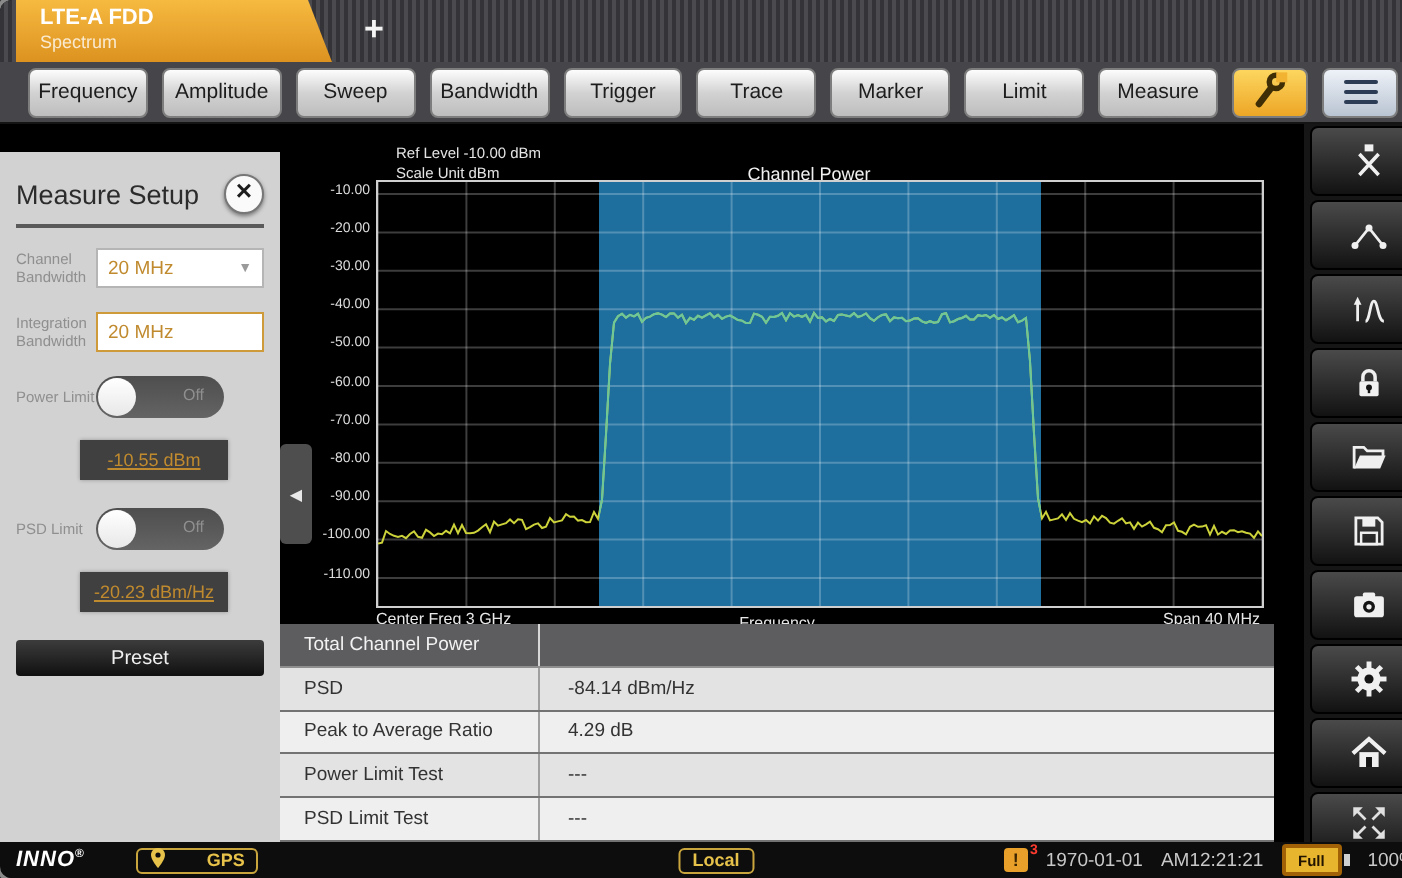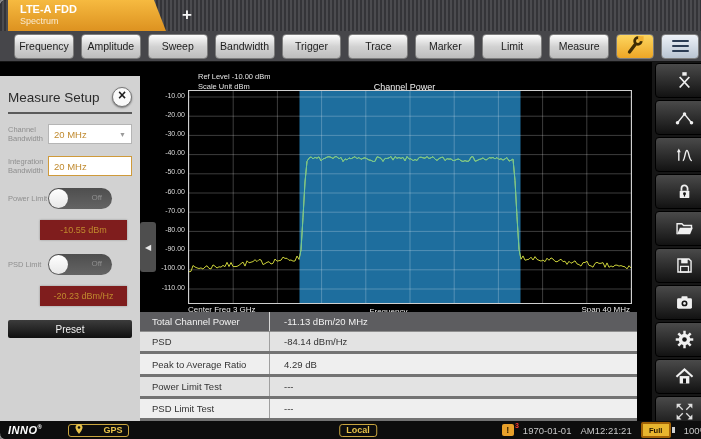--- a/index.html
+++ b/index.html
@@ -43,44 +43,44 @@
   .fdrop{flex:1;height:20px;background:#fff;border:1px solid #b5b5b5;display:flex;align-items:center;
           padding:0 5px;font-size:9.5px;color:#c08a2e;box-sizing:border-box;}
   .fdrop .caret{margin-left:auto;color:#9a9a9a;font-size:7px;}
   .finput{flex:1;height:20px;background:#fff;border:1px solid #cf9a3a;display:flex;align-items:center;
           padding:0 5px;font-size:9.5px;color:#c08a2e;box-sizing:border-box;}
   .toggle{width:64px;height:21px;background:linear-gradient(#4e4e4e,#646464);border-radius:11px;
           position:relative;}
   .knob{position:absolute;left:1px;top:1px;width:19px;height:19px;border-radius:50%;
           background:linear-gradient(#fff,#e8e8e8);}
   .tstate{position:absolute;right:10px;top:5px;font-size:8px;color:#8f8f8f;}
-  .vbox{margin:0 0 14px 32px;width:87px;height:20px;background:#7f1d1d;
+  .vbox{margin:0 0 14px 32px;width:74px;height:20px;background:#404040;
           box-shadow:0 0 2px rgba(0,0,0,.3);display:flex;align-items:center;justify-content:center;
-          font-size:9px;color:#c08a2e;}
+          font-size:9px;color:#c08a2e;text-decoration:underline;}
   .preset{margin-top:6px;height:18px;background:linear-gradient(#3c3c3c,#101010);color:#f0f0f0;
           font-size:10px;display:flex;align-items:center;justify-content:center;border-radius:2px;}
   .collapse{position:absolute;left:140px;top:222px;width:16px;height:50px;background:#4e4e4e;
           border-radius:3px;color:#e8e8e8;font-size:8px;display:flex;align-items:center;
           justify-content:center;z-index:6;}
 
   
   .center{position:absolute;top:62px;left:140px;width:497px;height:359px;background:#000;}
   .chart{position:absolute;top:0;left:0;right:0;height:250px;}
   .hdr-ref{position:absolute;left:58px;top:10px;font-size:7.5px;color:#e4e4e4;line-height:1.3;}
   .hdr-title{position:absolute;left:0;right:0;top:20px;text-align:center;font-size:9px;color:#f0f0f0;margin-left:32px;}
   .plot{position:absolute;left:48px;top:28px;width:442px;height:212px;border:1px solid #cfcfcf;}
   .ylabel{position:absolute;left:2px;width:43px;text-align:right;font-size:7px;color:#dcdcdc;}
   .xlab{position:absolute;top:243px;font-size:8px;color:#e8e8e8;}
   .xlab-left{left:48px;}
   .xlab-center{left:0;right:0;text-align:center;top:245px;}
   .xlab-right{right:7px;}
 
   
   .rtable{position:absolute;left:0;right:0;top:250px;bottom:0;display:flex;flex-direction:column;}
-  .trow{flex:1;display:flex;align-items:stretch;border-bottom:3px solid #737373;font-size:9.5px;
+  .trow{flex:1;display:flex;align-items:stretch;border-bottom:1px solid #737373;font-size:9.5px;
           color:#333;background:#efefef;}
   .trow:nth-child(even){background:#e3e3e3;}
   .trow:first-child{background:#5d5d60;color:#f2f2f2;border-bottom:1px solid #8f8f8f;}
   .tlabel{width:130px;padding-left:12px;box-sizing:border-box;border-right:1px solid #9f9f9f;
           display:flex;align-items:center;}
   .trow:first-child .tlabel{border-right-color:#d8d8d8;}
   .tvalue{padding-left:14px;display:flex;align-items:center;}
 
   
   .rsidebar{position:absolute;top:62px;right:0;width:64px;height:359px;background:#161616;
@@ -247,21 +247,20 @@
         <div class="ylabel" style="top: 125.5px;">-60.00</div>
         <div class="ylabel" style="top: 144.7px;">-70.00</div>
         <div class="ylabel" style="top: 163.9px;">-80.00</div>
         <div class="ylabel" style="top: 183.1px;">-90.00</div>
         <div class="ylabel" style="top: 202.3px;">-100.00</div>
         <div class="ylabel" style="top: 221.5px;">-110.00</div>
       </div>
     <div class="rtable">
         <div class="trow">
           <div class="tlabel">Total Channel Power</div>
-          <div class="tvalue">-11.13 dBm/20 MHz</div>
         </div>
         <div class="trow">
           <div class="tlabel">PSD</div>
           <div class="tvalue">-84.14 dBm/Hz</div>
         </div>
         <div class="trow">
           <div class="tlabel">Peak to Average Ratio</div>
           <div class="tvalue">4.29 dB</div>
         </div>
         <div class="trow">

